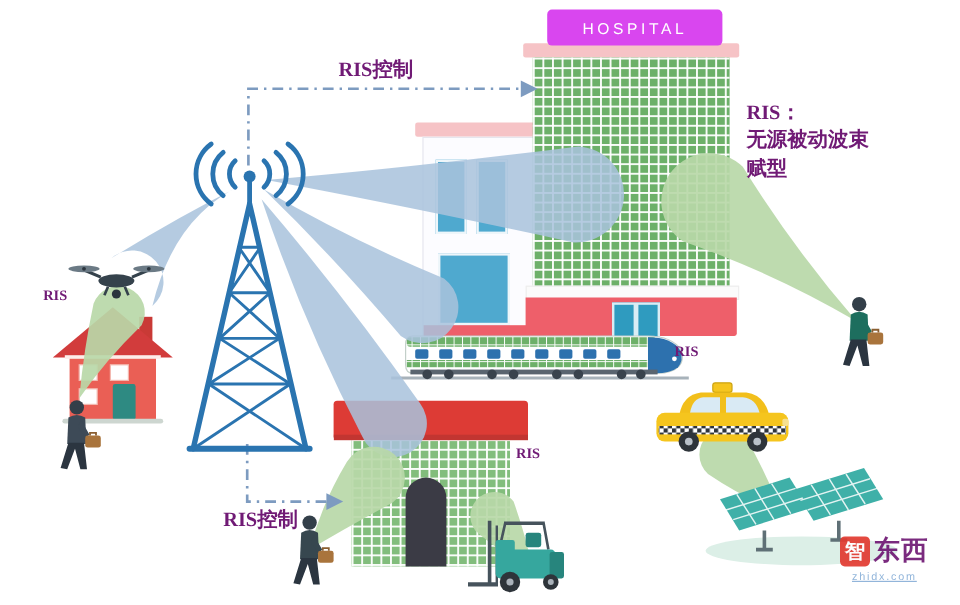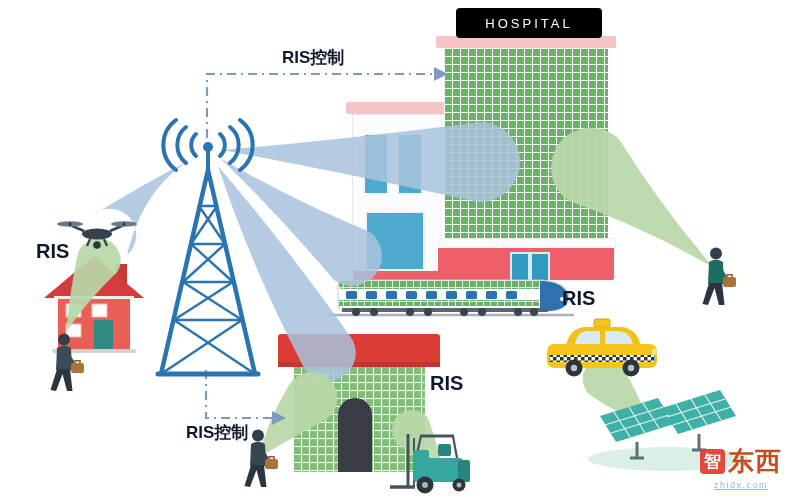--- a/index.html
+++ b/index.html
@@ -1,27 +1,27 @@
 <!DOCTYPE html>
 <html><head>
 <meta charset="utf-8">
 <style>
   html,body{margin:0;padding:0;background:#ffffff;}
   .canvas{position:relative;width:800px;height:504px;background:#ffffff;overflow:hidden;
           font-family:"Liberation Sans",sans-serif;}
   .layer{position:absolute;left:0;top:0;width:800px;height:504px;}
 
   
-  .lbl{position:absolute;color:#0f172a;font-weight:700;white-space:pre-line;line-height:1.38;}
+  .lbl{position:absolute;color:#701a75;font-weight:700;white-space:pre-line;line-height:1.38;font-family:Liberation Serif, serif;}
   .lbl.big{font-size:17px;}
-  .lbl.small{font-size:20px;text-align:center;}
+  .lbl.small{font-size:12px;text-align:center;}
 
   
   .hospital{position:absolute;left:352px;top:8px;width:262px;height:272px;}
-  .hosp-sign{position:absolute;left:104px;top:0;width:146px;height:30px;background:#000000;
+  .hosp-sign{position:absolute;left:104px;top:0;width:146px;height:30px;background:#d946ef;
              border-radius:4px;color:#ffffff;font-size:13px;letter-spacing:3px;
              display:flex;align-items:center;justify-content:center;}
   .hosp-roof{position:absolute;left:84px;top:28px;width:180px;height:12px;background:#f6c3c6;border-radius:2px;}
   .hosp-facade{position:absolute;left:92px;top:40px;width:164px;height:192px;}
   .hosp-strip{position:absolute;left:86px;top:230px;width:176px;height:10px;background:#fbfbfb;border:1px solid #eee;}
   .hosp-base{position:absolute;left:86px;top:240px;width:176px;height:32px;background:#ee5f6a;border-radius:0 0 2px 2px;}
   .hosp-door{position:absolute;top:4px;width:16px;height:28px;background:#2f9bbf;border:2px solid #d9edf5;}
   .hosp-left{position:absolute;left:0;top:106px;width:92px;height:166px;background:#fcfcff;border:1px solid #e6e6ee;}
   .hosp-left-roof{position:absolute;left:-6px;top:94px;width:104px;height:12px;background:#f6c3c6;border-radius:2px;}
   .win{position:absolute;background:#4fa9cf;border:2px solid #eef6fa;}
@@ -38,21 +38,21 @@
     background-image:linear-gradient(rgba(255,255,255,.95) 1.5px, transparent 1.5px),
                      linear-gradient(90deg, rgba(255,255,255,.95) 1.5px, transparent 1.5px);
     background-size:8px 8px;}
   .checker.light{background-color:#82bd7c;}
 
   
   .watermark{position:absolute;left:700px;top:444px;display:flex;flex-direction:column;align-items:center;opacity:.93;}
   .wm-row{display:flex;align-items:center;gap:3px;}
   .wm-box{width:25px;height:25px;background:#e23c32;border-radius:4px;color:#ffffff;
           font-size:17px;font-weight:700;display:flex;align-items:center;justify-content:center;}
-  .wm-text{color:#c2410c;font-size:26px;font-weight:700;letter-spacing:1px;}
+  .wm-text{color:#701a75;font-size:22px;font-weight:700;letter-spacing:1px;}
   .wm-site{color:#8ab0d8;font-size:9px;letter-spacing:1.5px;margin-top:1px;text-decoration:underline;}
 </style>
 </head>
 <body>
 
 <div class="canvas">
 
   <div class="layer">
 
     <div class="hospital">
@@ -241,20 +241,23 @@
     </g>
 
     <use href="#walker" transform="translate(44,332)" style="color:#3d4a57"></use>
     <use href="#walker" transform="translate(238,428)" style="color:#37474f"></use>
     <use href="#walker" transform="translate(696,246)" style="color:#1d6e5e"></use>
   </svg>
 
   <div class="layer" style="pointer-events:none;">
     <div class="lbl big" style="left:282px;top:46px;">RIS控制</div>
     <div class="lbl big" style="left:186px;top:421px;">RIS控制</div>
+    <div class="lbl big" style="left:622px;top:82px;width:150px;">RIS：
+无源被动波束
+赋型</div>
     <div class="lbl small" style="left:36px;top:238px;">RIS</div>
     <div class="lbl small" style="left:562px;top:285px;">RIS</div>
     <div class="lbl small" style="left:430px;top:370px;">RIS</div>
 
     <div class="watermark">
       <div class="wm-row">
         <div class="wm-box">智</div>
         <div class="wm-text">东西</div>
       </div>
       <div class="wm-site">zhidx.com</div>

